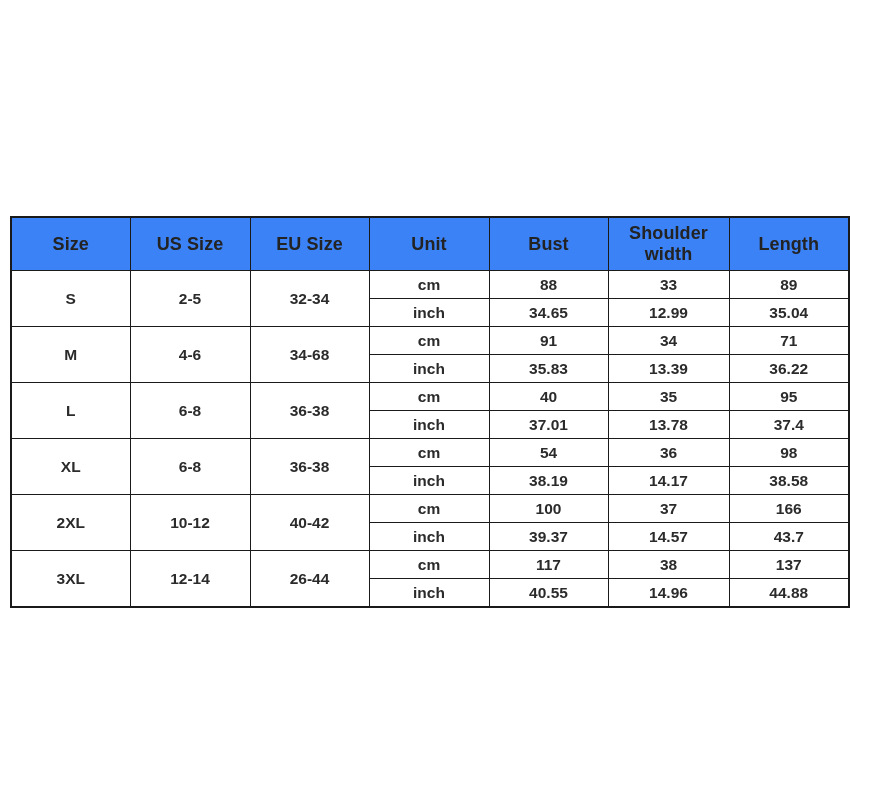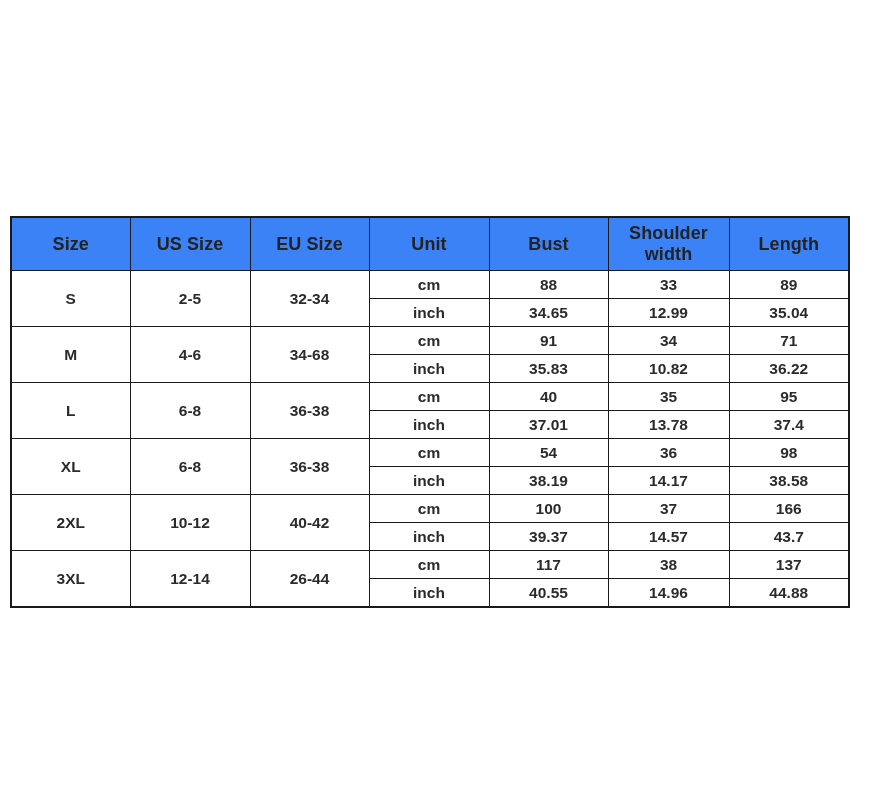--- a/index.html
+++ b/index.html
@@ -121,21 +121,21 @@
         <td class="us-size" rowspan="2">4-6</td>
         <td class="eu-size" rowspan="2">34-68</td>
         <td>cm</td>
         <td>91</td>
         <td>34</td>
         <td>71</td>
       </tr>
       <tr>
         <td>inch</td>
         <td>35.83</td>
-        <td>10.82</td>
+        <td>13.39</td>
         <td>36.22</td>
       </tr>
 
       <tr>
         <td class="size-label" rowspan="2">L</td>
         <td class="us-size" rowspan="2">6-8</td>
         <td class="eu-size" rowspan="2">36-38</td>
         <td>cm</td>
         <td>40</td>
         <td>35</td>

